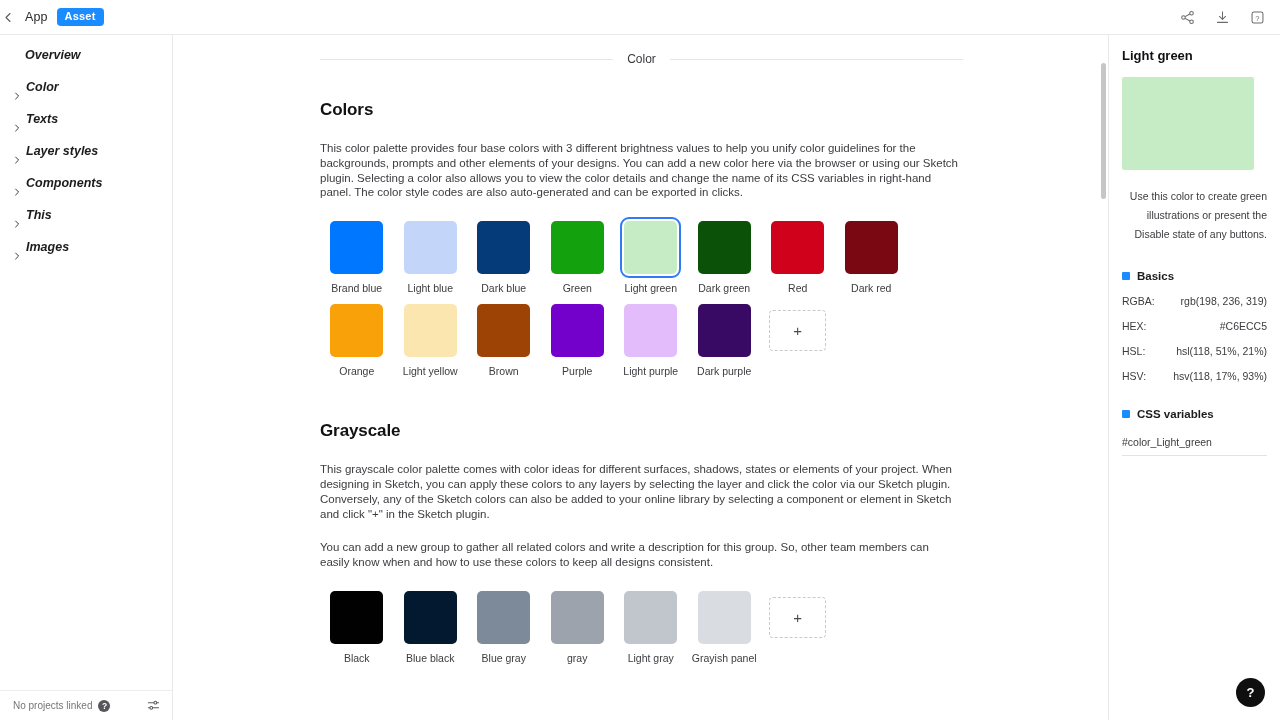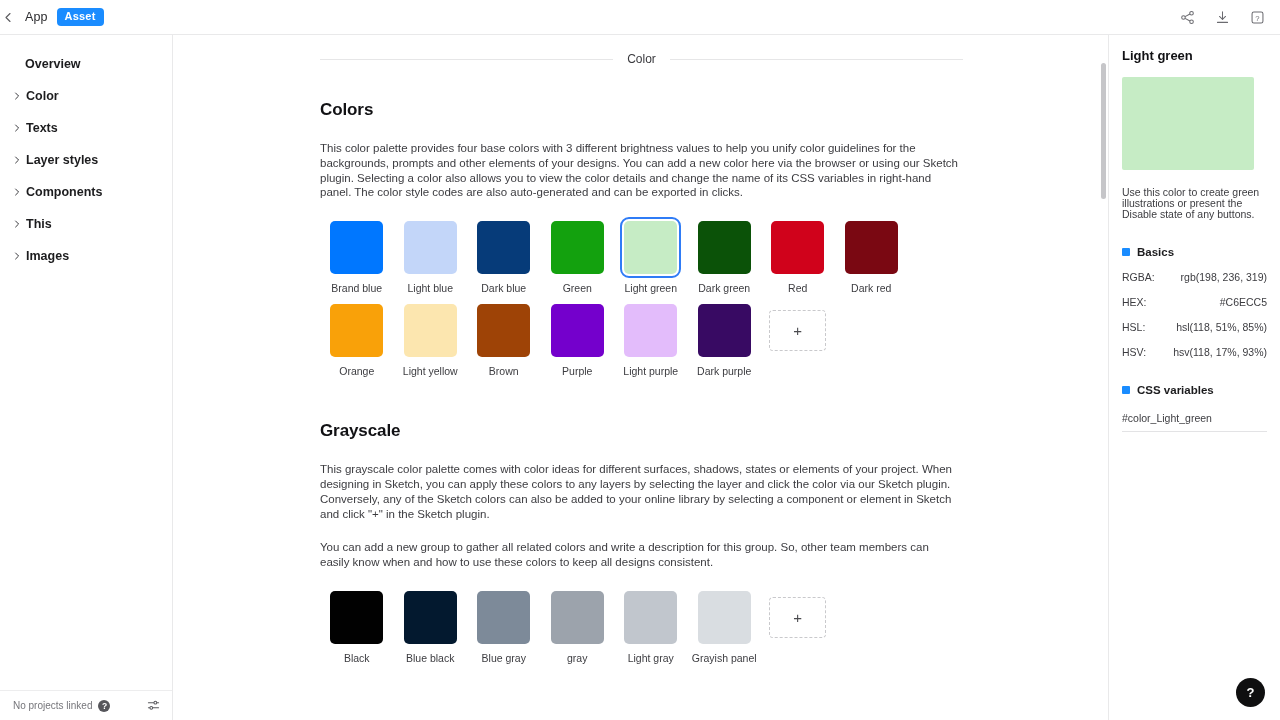--- a/index.html
+++ b/index.html
@@ -42,24 +42,24 @@
 
   
   .sidebar {
     position: absolute; left: 0; top: 35px;
     width: 173px; height: 685px;
     background: #fff;
     border-right: 1px solid #e9e9ea;
   }
   .nav { padding-top: 13px; }
   .nav-item {
-    display: flex; align-items: center;
+    display: flex; 
     height: 32px; padding-left: 13px;
     font-size: 12.5px; font-weight: bold; color: #1c1c1e;
-    cursor: pointer; user-select: none;
+    cursor: pointer; user-select: none; font-style: italic;
   }
   .nav-item.overview { padding-left: 25px; }
   .nav-caret {
     width: 12px; display: flex; align-items: center; justify-content: flex-start;
     color: #3a3a3e; margin-right: 1px;
   }
   .footer {
     position: absolute; left: 0; bottom: 0;
     width: 172px; height: 30px;
     border-top: 1px solid #ededee;
@@ -136,21 +136,21 @@
   
   .rightpanel {
     position: absolute; right: 0; top: 35px;
     width: 172px; height: 685px;
     background: #fff;
     border-left: 1px solid #e9e9ea;
     padding: 13px 13px 0 13px;
   }
   .rp-title { font-size: 13px; font-weight: bold; color: #111114; margin: 0 0 14px; }
   .rp-preview { width: 132px; height: 93px; border-radius: 2px; }
-  .rp-desc { font-size: 10.5px; line-height: 11px; color: #3c3c40; margin: 17px 0 0; }
+  .rp-desc { font-size: 10.5px; line-height: 19px; color: #3c3c40; margin: 17px 0 0; text-align: right; }
 
   .rp-group-head {
     display: flex; align-items: center; gap: 7px;
     margin-top: 26px;
   }
   .rp-sq { width: 8px; height: 8px; background: #1a8cff; border-radius: 1px; }
   .rp-group-title { font-size: 11.5px; font-weight: bold; color: #1c1c1e; }
   .rp-row {
     display: flex; justify-content: space-between; align-items: baseline;
     margin-top: 13px; font-size: 10.5px; color: #3c3c40;
@@ -401,21 +401,21 @@
       <div class="rp-row">
         <span class="rp-key">RGBA:</span>
         <span class="rp-val">rgb(198, 236, 319)</span>
       </div>
       <div class="rp-row">
         <span class="rp-key">HEX:</span>
         <span class="rp-val">#C6ECC5</span>
       </div>
       <div class="rp-row">
         <span class="rp-key">HSL:</span>
-        <span class="rp-val">hsl(118, 51%, 85%)</span>
+        <span class="rp-val">hsl(118, 51%, 21%)</span>
       </div>
       <div class="rp-row">
         <span class="rp-key">HSV:</span>
         <span class="rp-val">hsv(118, 17%, 93%)</span>
       </div>
     </div>
 
   <div class="rp-group-head">
     <span class="rp-sq" style="background: rgb(26, 140, 255);"></span>
     <span class="rp-group-title">CSS variables</span>

